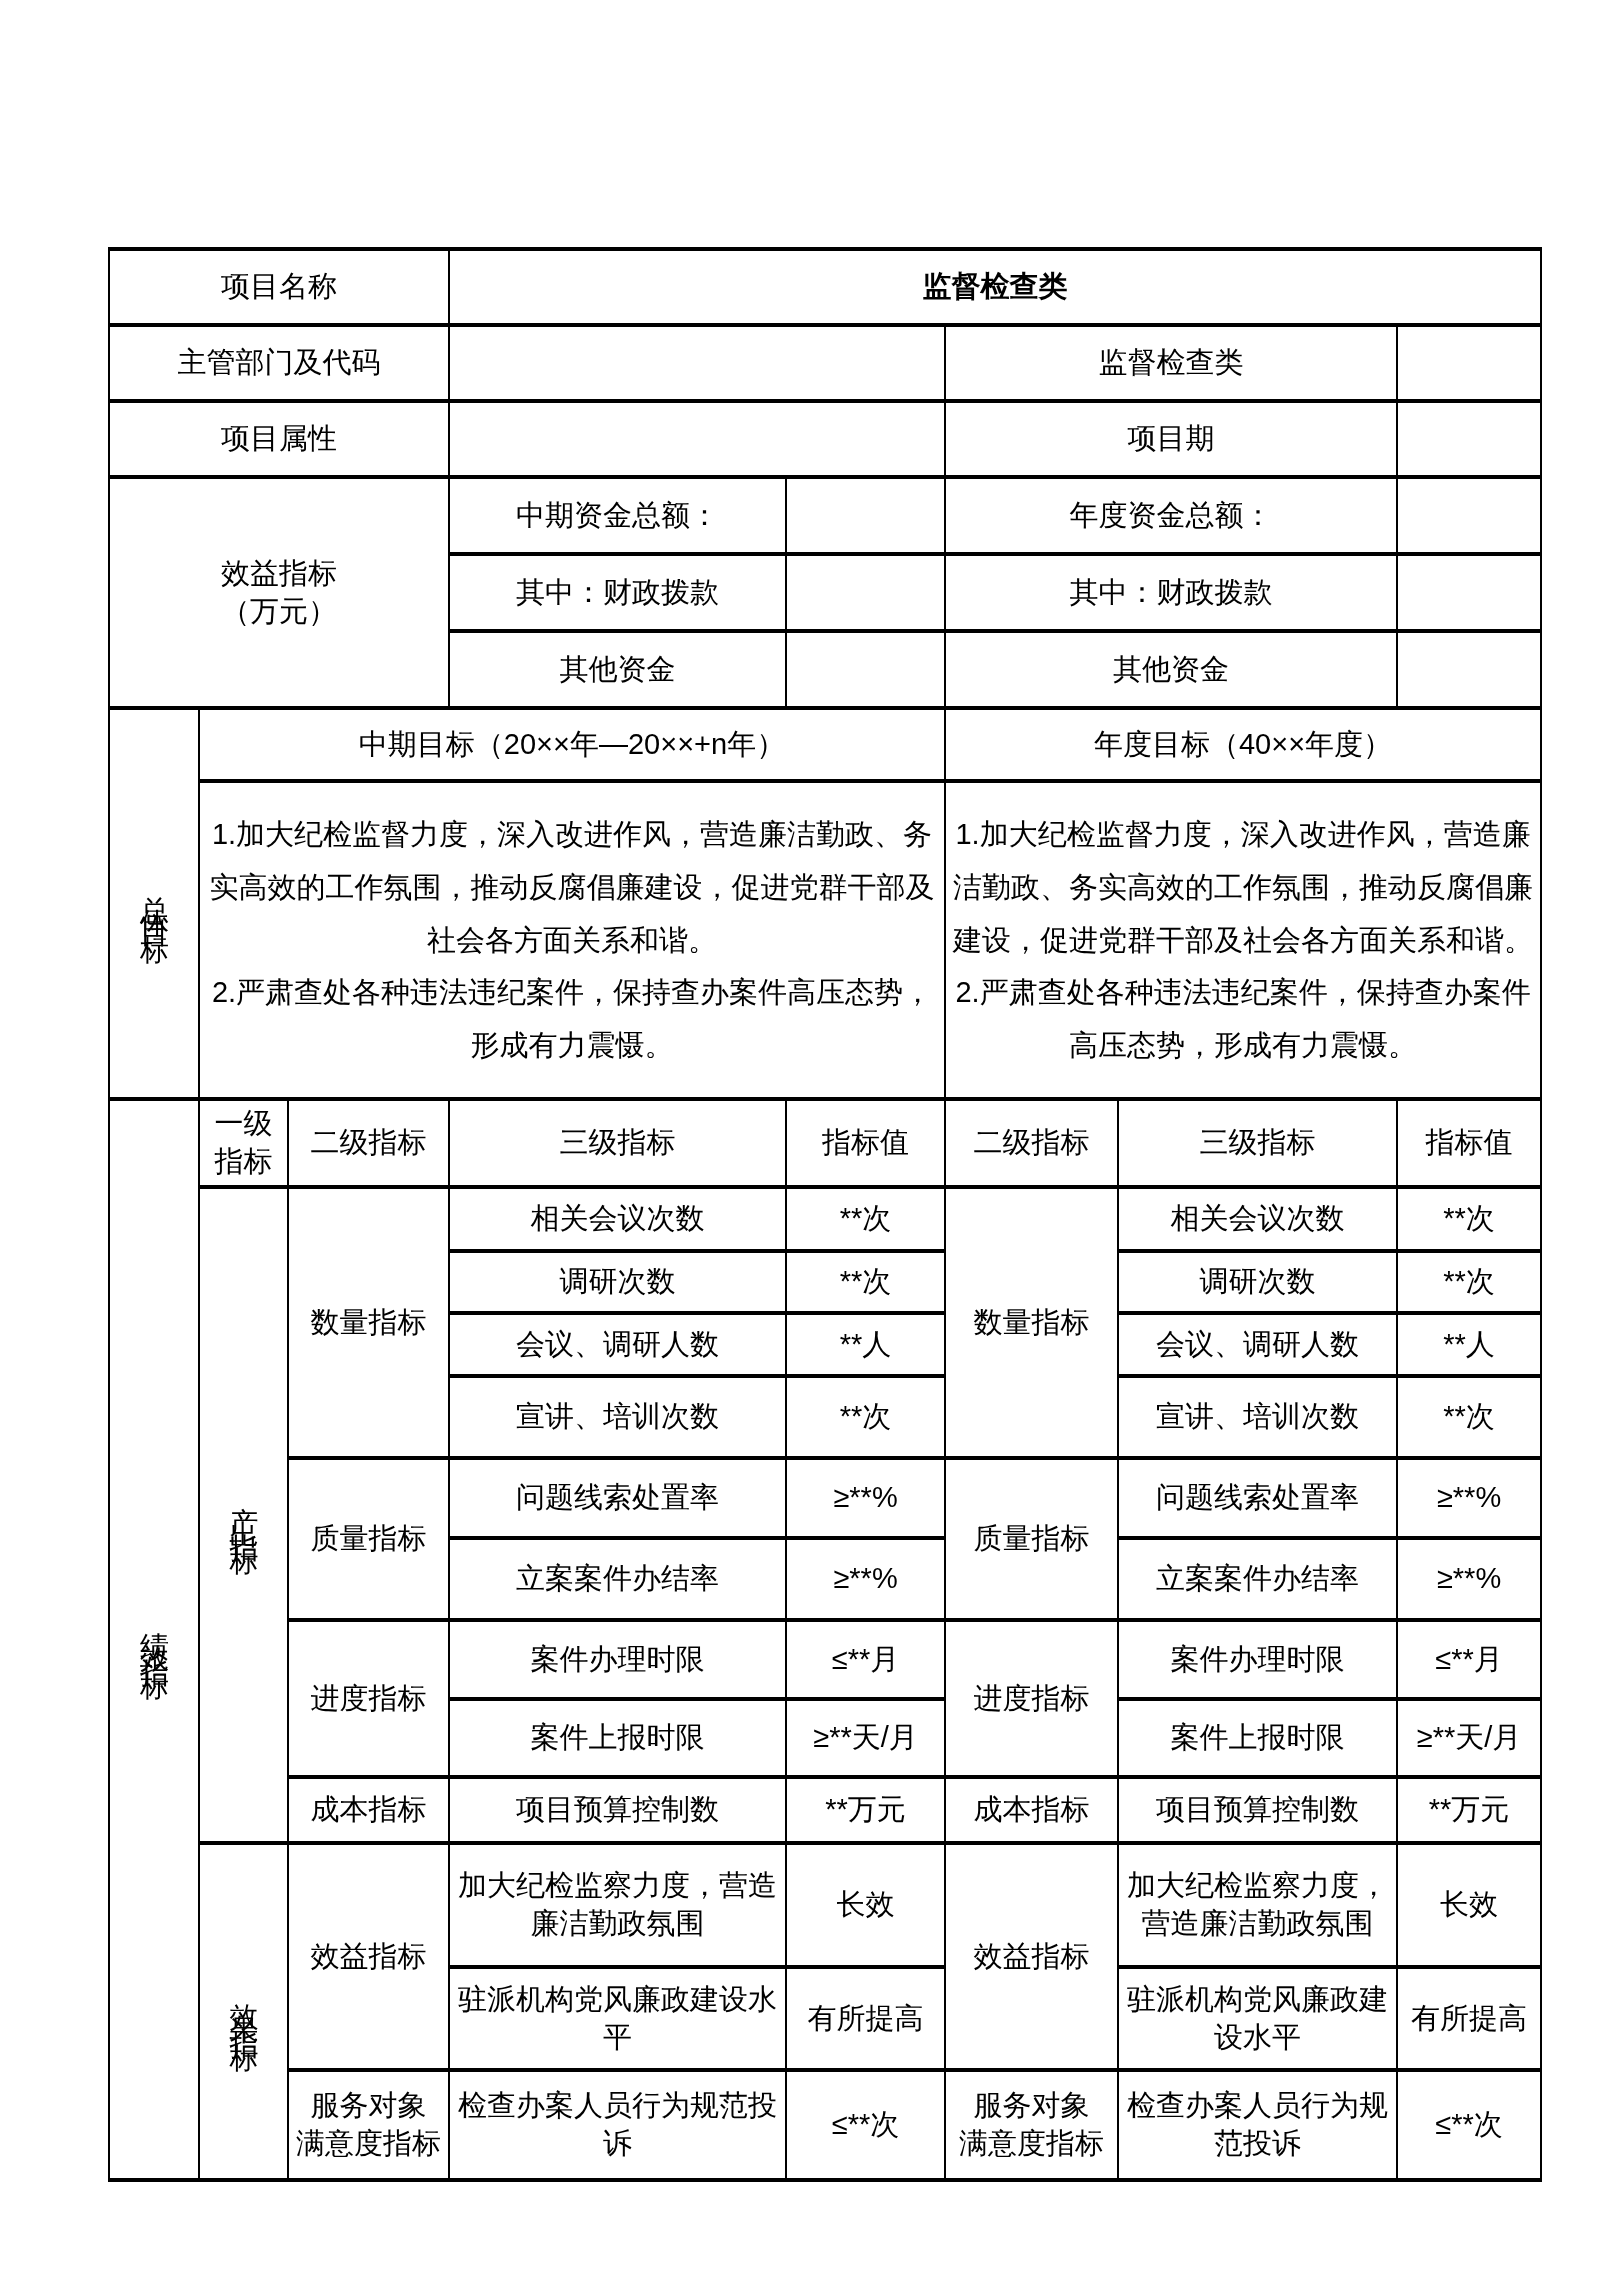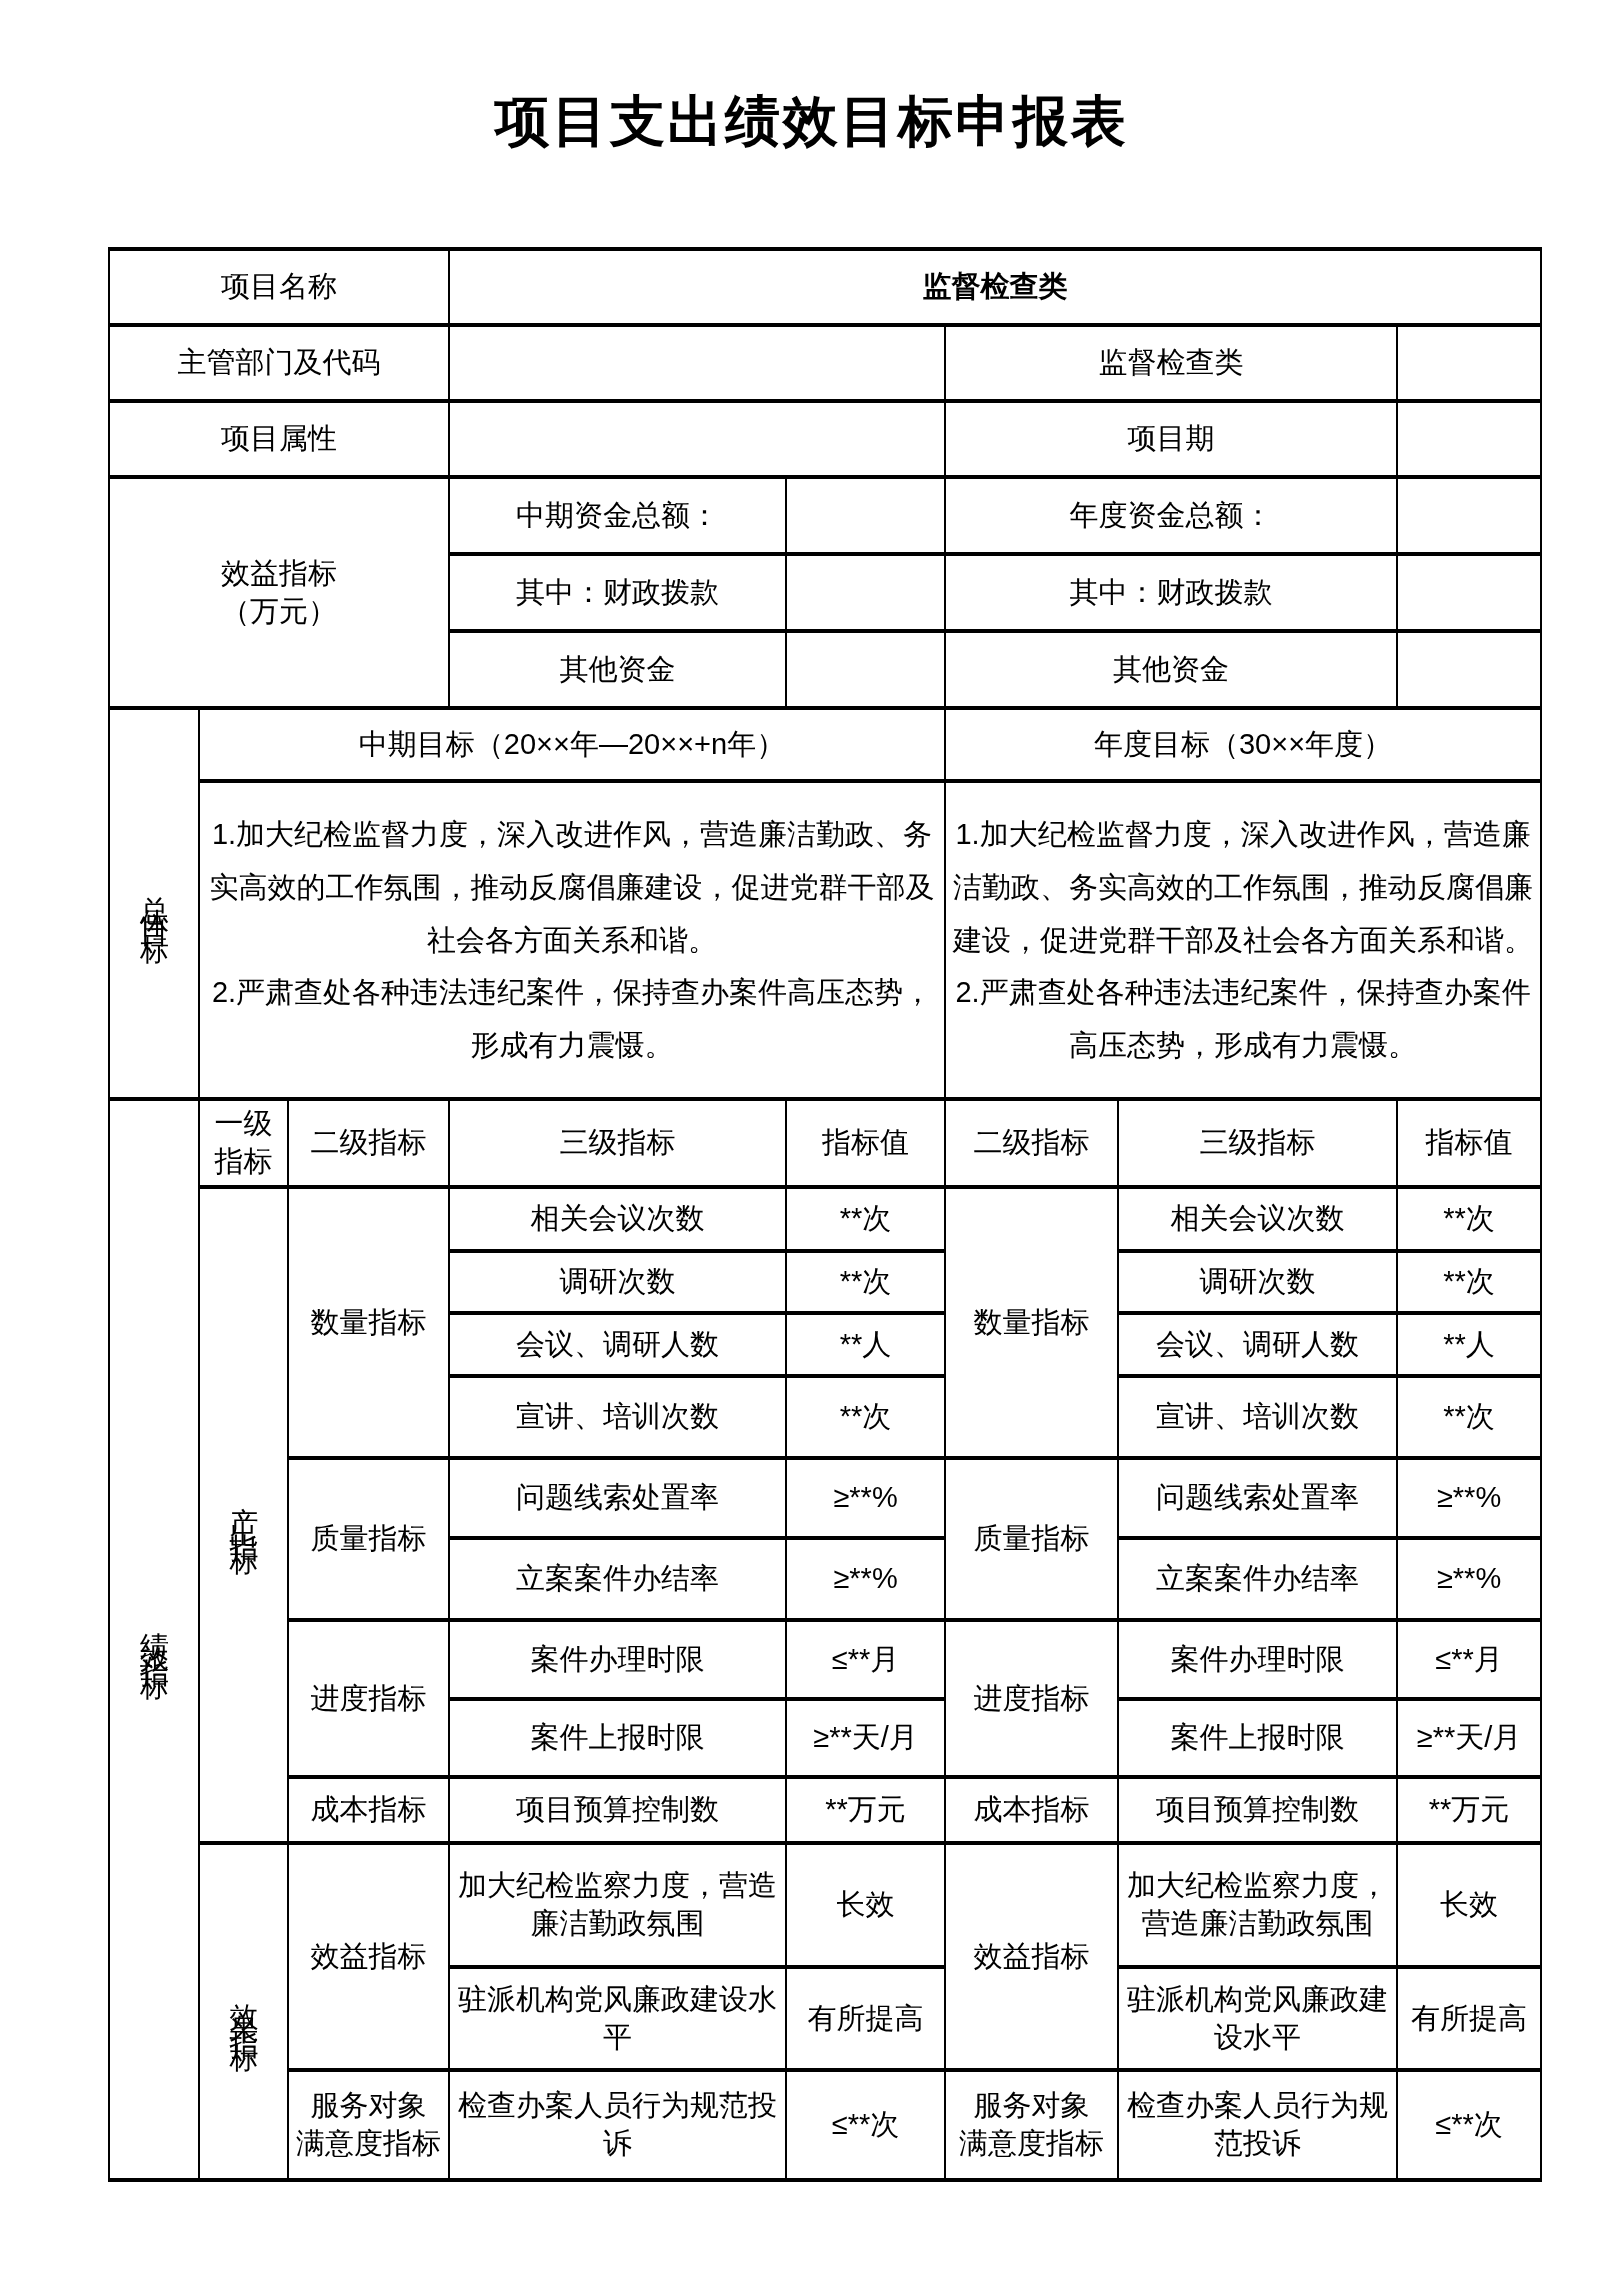--- a/index.html
+++ b/index.html
@@ -61,21 +61,20 @@
     text-orientation:upright;
     letter-spacing:0.45em;
     line-height:1.1;
   }
 </style>
 </head>
 <body>
 
 <div class="page">
 
-  <div class="doc-title">项目支出绩效目标申报表</div>
 
   <table class="sheet">
     <colgroup>
       <col style="width:90px">
         <col style="width:89px">
         <col style="width:161px">
       <col style="width:337px">
         <col style="width:159px">
         <col style="width:173px">
       <col style="width:279px">
@@ -119,21 +118,21 @@
     <tr style="height:77px">
       <td>其他资金</td>
       <td></td>
       <td colspan="2">其他资金</td>
       <td></td>
     </tr>
 
     <tr style="height:73px">
       <td rowspan="2"><span class="vtext">总体目标</span></td>
       <td colspan="4">中期目标（20××年—20××+n年）</td>
-      <td colspan="3">年度目标（30××年度）</td>
+      <td colspan="3">年度目标（40××年度）</td>
     </tr>
     <tr style="height:318px">
       <td colspan="4" class="goal-body">1.加大纪检监督力度，深入改进作风，营造廉洁勤政、务实高效的工作氛围，推动反腐倡廉建设，促进党群干部及社会各方面关系和谐。
 2.严肃查处各种违法违纪案件，保持查办案件高压态势，形成有力震慑。</td>
       <td colspan="3" class="goal-body">1.加大纪检监督力度，深入改进作风，营造廉洁勤政、务实高效的工作氛围，推动反腐倡廉建设，促进党群干部及社会各方面关系和谐。
 2.严肃查处各种违法违纪案件，保持查办案件高压态势，形成有力震慑。</td>
     </tr>
 
     <tr style="height:88px">
       <td rowspan="13"><span class="vtext">绩效指标</span></td>

